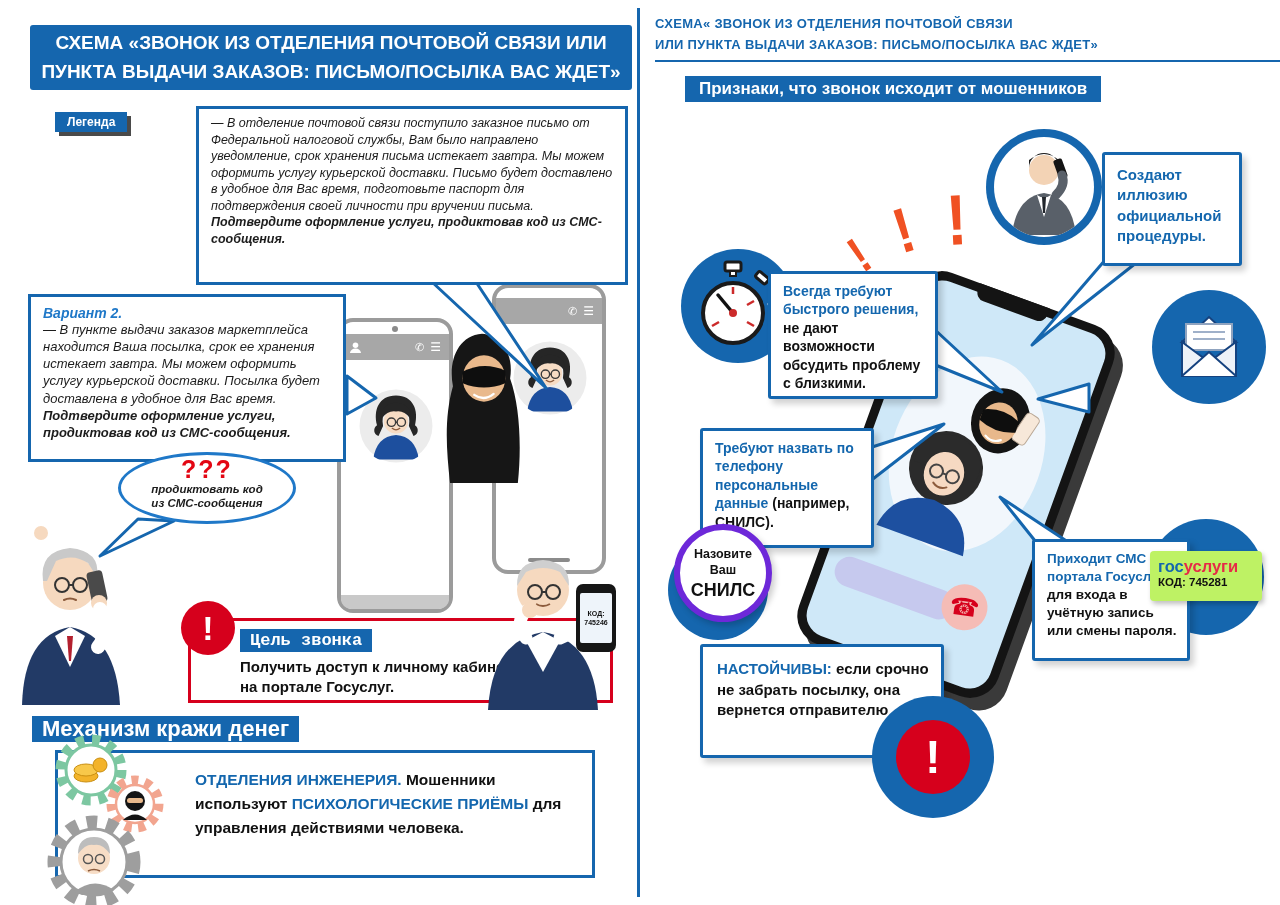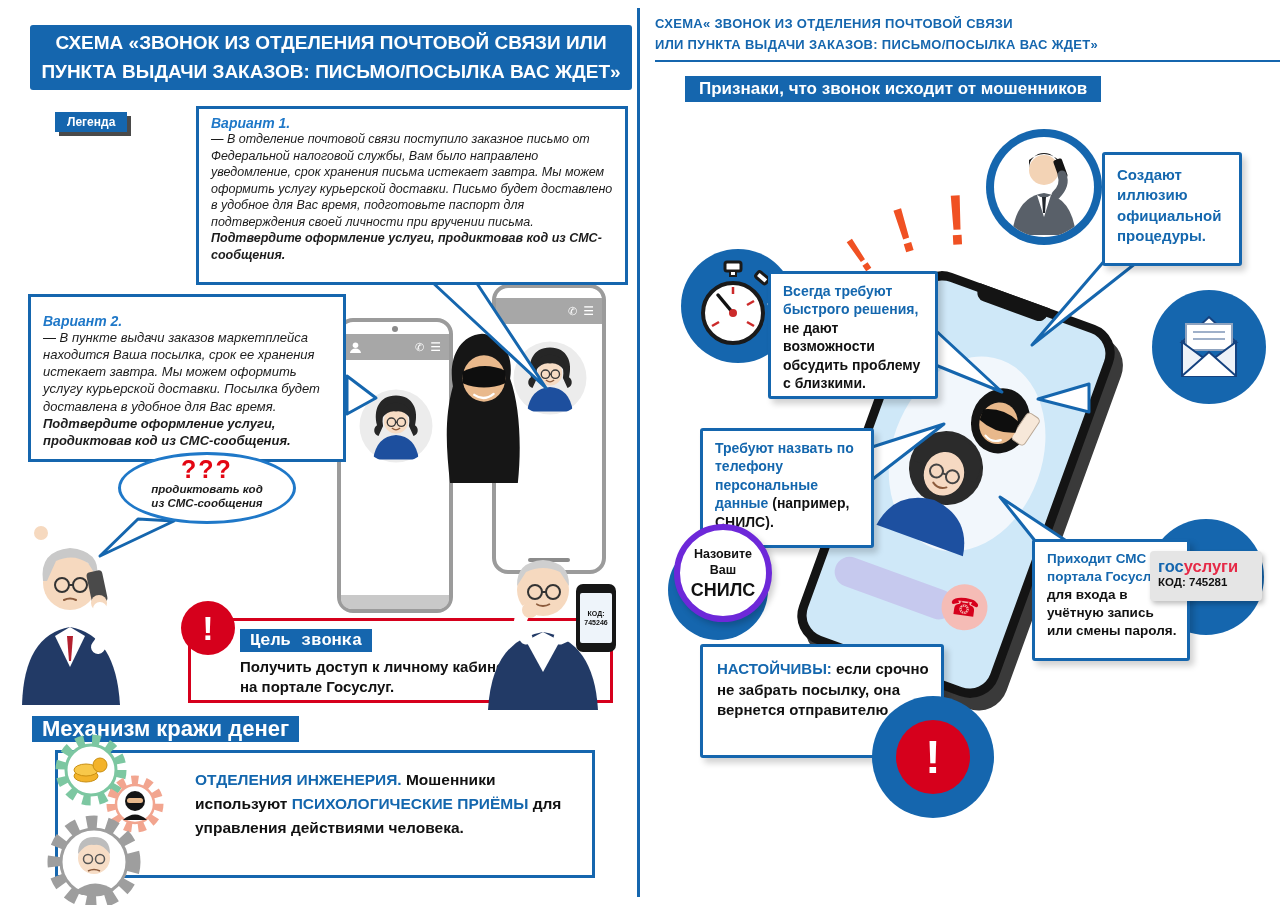--- a/index.html
+++ b/index.html
@@ -10,21 +10,21 @@
   .blue-border-box{background:#fff;border:3px solid #1566ae;}
   .blue-text{color:#1467ae;}
   .bold{font-weight:700;}
 
   
   #title-banner{left:30px;top:25px;width:602px;height:65px;background:#1566ae;border-radius:3px;
     color:#fff;font-weight:700;font-size:19px;line-height:1.5;text-align:center;
     display:flex;align-items:center;justify-content:center;padding:0 10px;box-sizing:border-box;}
   #legend-label{left:55px;top:112px;font-size:12px;padding:3px 12px;box-shadow:4px 4px 0 #4a4a4a;}
   #variant1-box{left:196px;top:106px;width:432px;height:179px;padding:6px 12px;box-sizing:border-box;z-index:3;}
-  #variant2-box{left:28px;top:294px;width:318px;height:168px;padding:16px 12px;box-sizing:border-box;z-index:3;}
+  #variant2-box{left:28px;top:294px;width:318px;height:168px;padding:8px 12px;box-sizing:border-box;z-index:3;}
   .variant-title{color:#1f78c8;font-weight:700;font-style:italic;font-size:14px;}
   .variant-body{font-style:italic;font-size:12.5px;line-height:1.32;color:#1c1c1c;}
   #variant2-box .variant-body{font-size:13px;}
 
   .phone-frame{background:#fff;border:4px solid #9b9b9b;border-radius:16px;z-index:1;box-sizing:border-box;}
   .phone-header{position:absolute;left:0;right:0;top:12px;height:26px;background:#a7a7a7;
      color:#fff;display:flex;align-items:center;justify-content:flex-end;gap:6px;padding:0 8px;font-size:13px;}
   .avatar-wrap{position:absolute;border-radius:50%;overflow:hidden;}
   .phone-footer{position:absolute;left:0;right:0;bottom:0;height:14px;background:#c9c9c9;border-radius:0 0 10px 10px;}
   .home-line{position:absolute;left:30%;right:30%;bottom:8px;height:4px;border-radius:2px;background:#8b8b8b;}
@@ -78,21 +78,21 @@
   #warning-circle{left:872px;top:696px;width:122px;height:122px;z-index:4;display:flex;align-items:center;justify-content:center;}
   #warning-inner{width:74px;height:74px;border-radius:50%;background:#d6001c;color:#fff;display:flex;align-items:center;
      justify-content:center;font-size:46px;font-weight:800;}
 
   #snils-blue-crescent{left:668px;top:540px;width:100px;height:100px;border-radius:50%;background:#1566ae;z-index:3;}
   #snils-bubble{left:674px;top:524px;width:98px;height:98px;border-radius:50%;background:#fff;border:6px solid #6d28d9;
      box-shadow:3px 4px 6px rgba(0,0,0,.2);z-index:4;text-align:center;padding-top:16px;box-sizing:border-box;}
   .snils-line{display:block;font-size:12.5px;font-weight:700;line-height:1.3;}
   .snils-big{font-size:18px;font-weight:800;}
 
-  #gosuslugi-badge{left:1150px;top:551px;width:112px;height:50px;background:#e5e5e5;border-radius:4px;z-index:4;
+  #gosuslugi-badge{left:1150px;top:551px;width:112px;height:50px;background:#bef264;border-radius:4px;z-index:4;
      box-shadow:2px 3px 5px rgba(0,0,0,.25);padding:6px 8px;box-sizing:border-box;}
   .gu-blue{color:#1566ae;font-weight:800;font-size:16.5px;}
   .gu-red{color:#e62a47;font-weight:800;font-size:16.5px;}
   #gosuslugi-code{font-size:11.5px;font-weight:700;color:#111;}
 
   
   #big-phone{left:850px;top:287px;width:212px;height:395px;background:#141414;border-radius:30px;
      transform:rotate(20deg);z-index:1;box-shadow:12px 9px 0 #3a3a3a;}
   #big-phone-screen{position:absolute;left:9px;top:9px;right:9px;bottom:9px;background:#cfe8f8;border-radius:22px;overflow:hidden;}
   #big-phone-notch{position:absolute;left:60px;top:0;width:74px;height:16px;background:#141414;border-radius:0 0 9px 9px;}
@@ -117,21 +117,20 @@
 
   <div class="abs" id="title-banner">
     <span>СХЕМА «ЗВОНОК ИЗ ОТДЕЛЕНИЯ ПОЧТОВОЙ СВЯЗИ ИЛИ ПУНКТА ВЫДАЧИ ЗАКАЗОВ: ПИСЬМО/ПОСЫЛКА ВАС ЖДЕТ»</span>
   </div>
 
   <div class="abs blue-label" id="legend-label">
     <span>Легенда</span>
   </div>
 
   <div class="abs blue-border-box" id="variant1-box">
-    <div class="variant-title">Вариант 1.</div>
     <div class="variant-body"><span>— В отделение почтовой связи  поступило заказное письмо от Федеральной налоговой службы, Вам было направлено уведомление, срок хранения письма истекает завтра. Мы можем оформить услугу курьерской доставки. Письмо будет доставлено в удобное для Вас время, подготовьте паспорт для подтверждения своей личности при вручении письма. </span><span class="bold">Подтвердите оформление услуги, продиктовав код из СМС-сообщения.</span></div>
   </div>
 
   <div class="abs blue-border-box" id="variant2-box">
     <div class="variant-title">Вариант 2.</div>
     <div class="variant-body"><span>— В пункте выдачи заказов маркетплейса находится Ваша посылка, срок ее хранения истекает завтра. Мы можем оформить услугу курьерской доставки. Посылка будет доставлена в удобное для Вас время. </span><span class="bold">Подтвердите оформление услуги, продиктовав код из СМС-сообщения.</span></div>
   </div>
 
   <div class="abs phone-frame" style="left:337px;top:318px;width:116px;height:295px;">
     <div style="position:absolute;left:50%;top:4px;width:6px;height:6px;margin-left:-3px;border-radius:50%;background:#8b8b8b;"></div>

